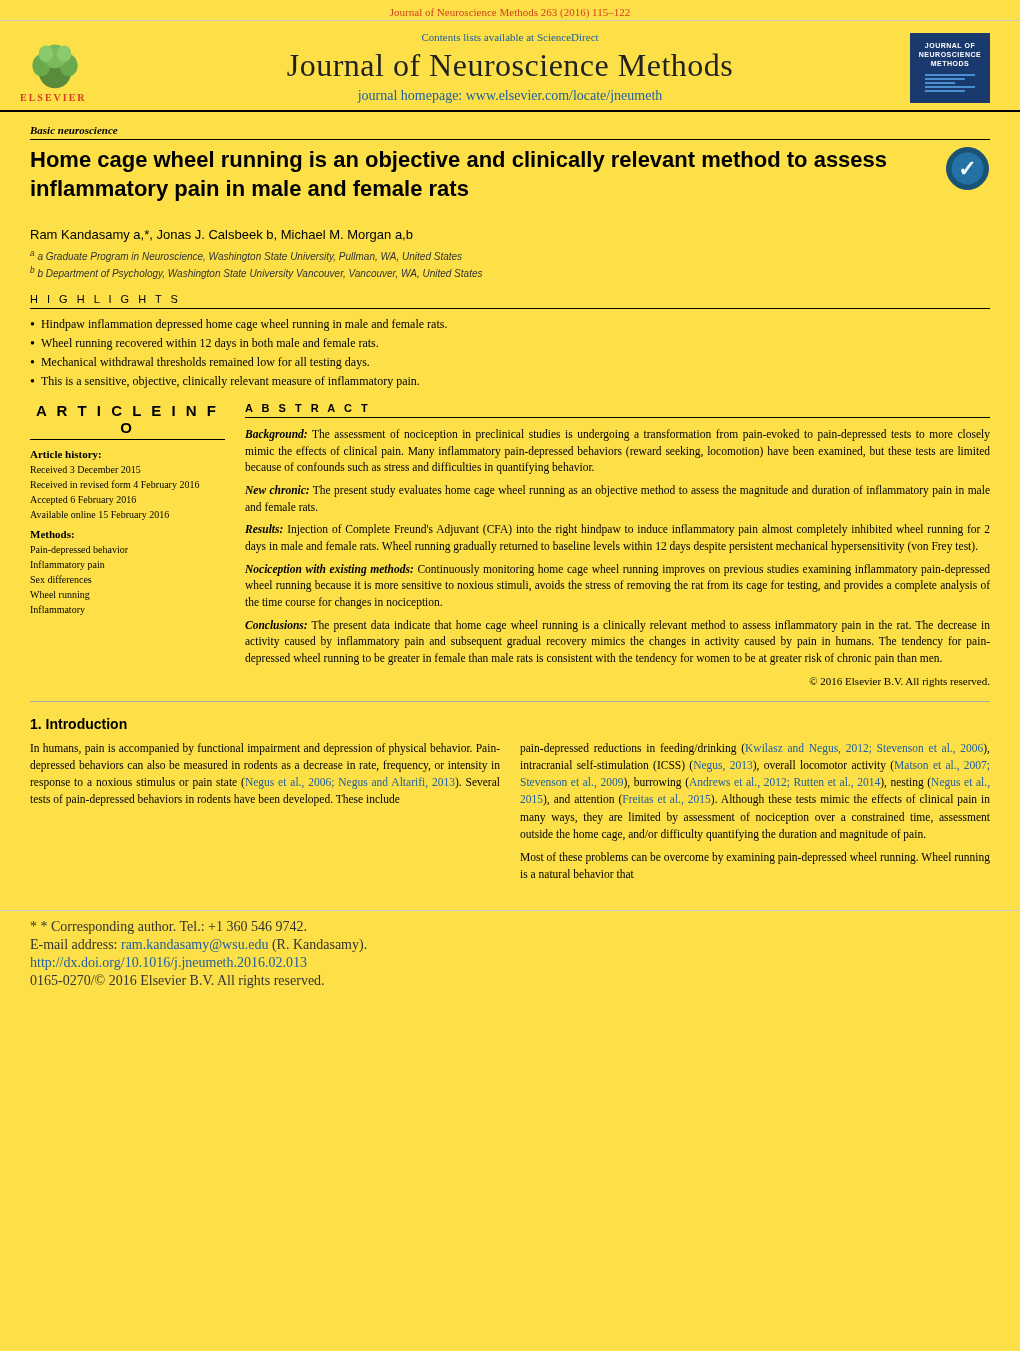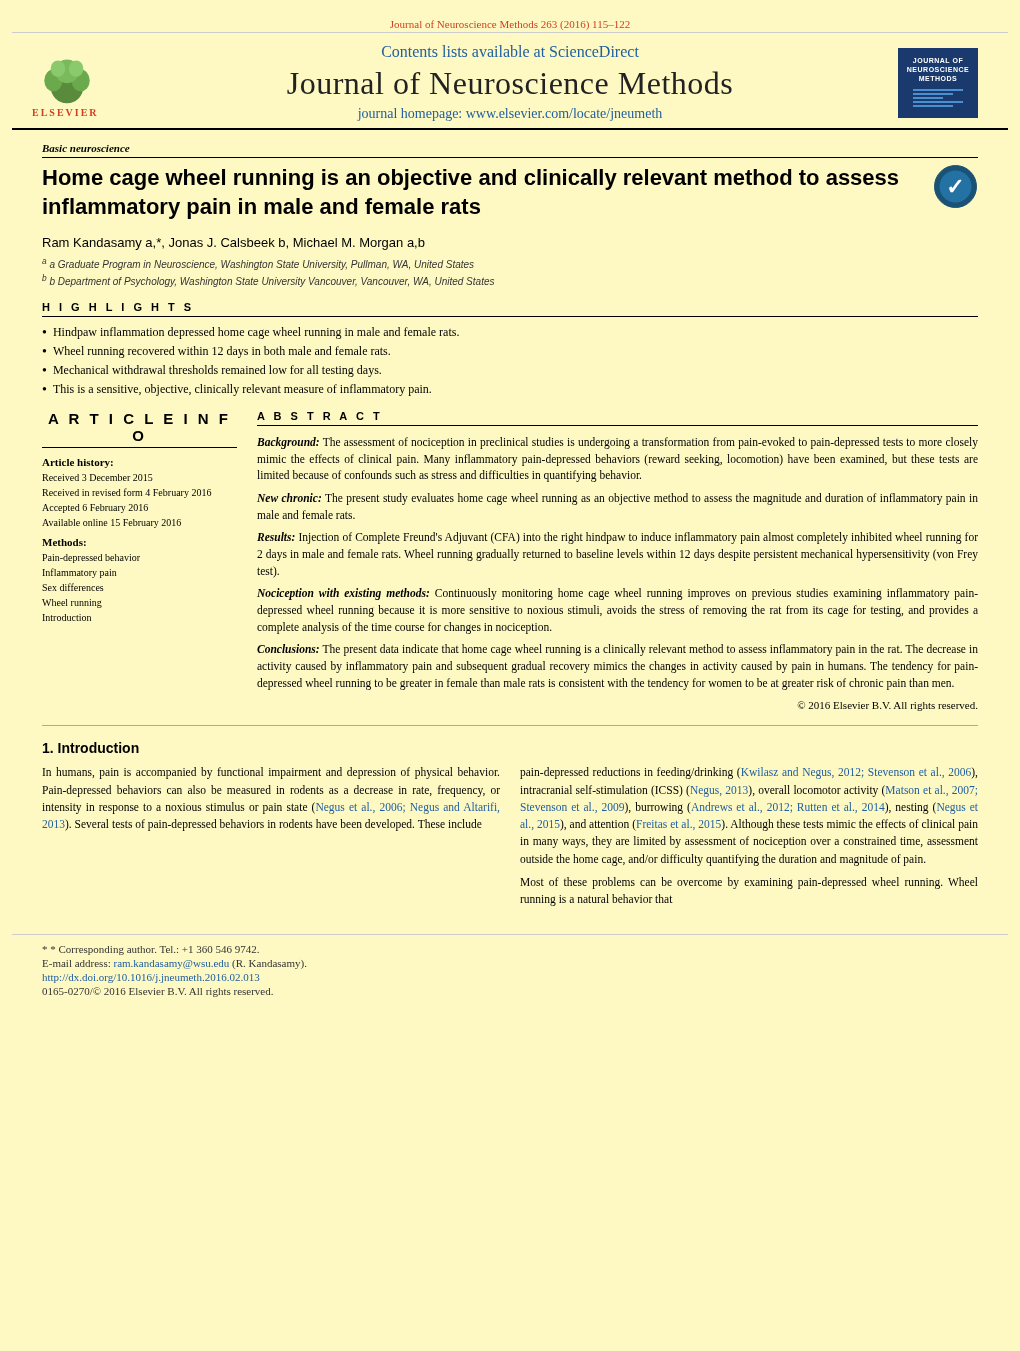--- a/index.html
+++ b/index.html
@@ -7,22 +7,22 @@
       background: #fff;
       font-family: 'Times New Roman', Times, serif;
       font-size: 13px;
       color: #000;
       width: 1020px;
       min-height: 1351px;
     }
     .page {
       width: 1020px;
       min-height: 1351px;
-      background: #fef9c3;
-      padding: 12px;
+      background: #fde047;
+      padding: 0;
     }
     
     .journal-top-bar {
       text-align: center;
       padding: 6px 0 2px 0;
       font-size: 11px;
       color: #d04020;
       border-bottom: 1px solid #ccc;
     }
     .journal-header {
@@ -49,21 +49,21 @@
       font-weight: bold;
       color: #d04020;
       letter-spacing: 2px;
       margin-top: 2px;
     }
     .journal-center {
       text-align: center;
       flex: 1;
     }
     .journal-contents {
-      font-size: 16px;
+      font-size: 11px;
       color: #555;
       margin-bottom: 4px;
     }
     .journal-contents span { color: #2060a0; }
     .journal-title-main {
       font-size: 32px;
       font-family: 'Georgia', serif;
       color: #222;
       font-weight: normal;
       letter-spacing: 0.5px;
@@ -113,21 +113,21 @@
       font-weight: bold;
       color: #000;
       margin: 12px 0 6px 0;
       border-bottom: 1px solid #000;
       padding-bottom: 3px;
     }
     .article-header {
       display: flex;
       align-items: flex-start;
       justify-content: space-between;
-      margin-bottom: 14px;
+      margin-bottom: 24px;
     }
     .article-title {
       font-size: 22px;
       font-weight: bold;
       color: #000;
       line-height: 1.3;
       flex: 1;
       margin-right: 20px;
       font-family: Arial, Helvetica, sans-serif;
     }
@@ -151,21 +151,21 @@
     }
 
     
     .highlights-section {
       margin: 14px 0 10px 0;
     }
     .section-heading {
       font-family: Arial, sans-serif;
       font-size: 11px;
       letter-spacing: 3px;
-      font-weight: bold;
+      font-weight: normal;
       color: #000;
       border-bottom: 1px solid #000;
       padding-bottom: 3px;
       margin-bottom: 8px;
     }
     .highlight-item {
       font-size: 12px;
       color: #000;
       margin-bottom: 3px;
       display: flex;
@@ -274,21 +274,21 @@
     
     .page-footer {
       padding: 8px 30px;
       font-size: 10px;
       color: #333;
       border-top: 1px solid #ccc;
       display: flex;
       flex-direction: column;
       gap: 2px;
     }
-    .footer-note { font-size: 11px; }
+    .footer-note { font-size: 14px; }
     .footer-doi { color: #2060a0; }
   </style>
 </head>
 <body>
 
 <div class="page">
 
   <div class="journal-top-bar">
     <span>Journal of Neuroscience Methods 263 (2016) 115–122</span>
   </div>
@@ -394,21 +394,21 @@
           <div>Accepted 6 February 2016</div>
           <div>Available online 15 February 2016</div>
         </div>
 
         <div class="info-label">Methods:</div>
         <div class="info-text">
           <div>Pain-depressed behavior</div>
           <div>Inflammatory pain</div>
           <div>Sex differences</div>
           <div>Wheel running</div>
-          <div>Introduction</div>
+          <div>Inflammatory</div>
         </div>
       </div>
 
       <div class="col-right">
         <div class="abstract-heading">A B S T R A C T</div>
 
         <div class="abstract-para">
           <span class="para-label">Background:</span>
           <span> The assessment of nociception in preclinical studies is undergoing a transformation from pain-evoked to pain-depressed tests to more closely mimic the effects of clinical pain. Many inflammatory pain-depressed behaviors (reward seeking, locomotion) have been examined, but these tests are limited because of confounds such as stress and difficulties in quantifying behavior.</span>
         </div>

